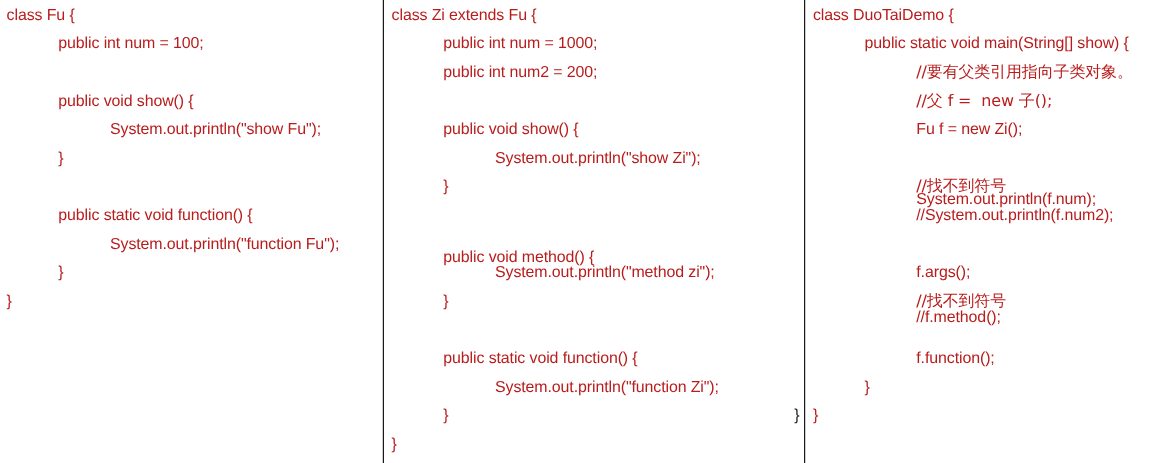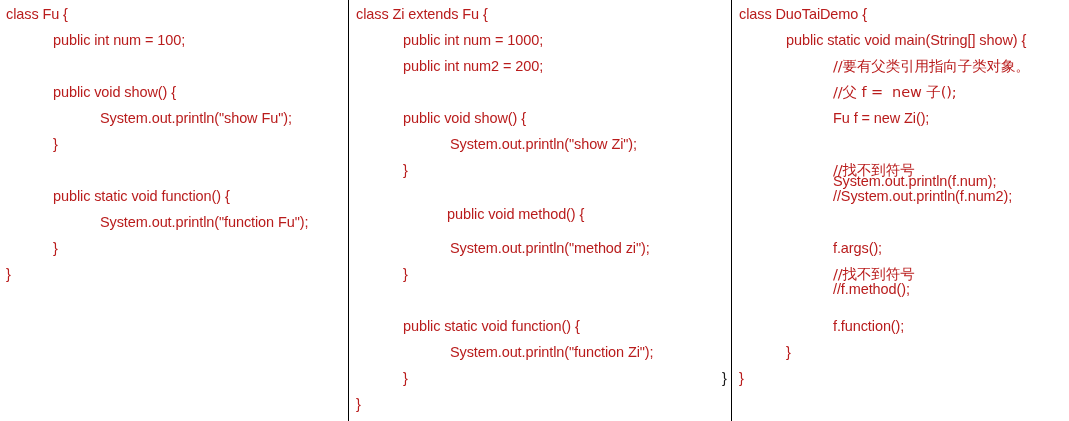--- a/index.html
+++ b/index.html
@@ -72,21 +72,21 @@
       <div class="code-line" style="left: 47px; top: 241px;">}</div>
       <div class="code-line" style="left: 0px; top: 267px;">}</div>
     </div>
   <div class="column" id="col1" style="left: 356px;">
       <div class="code-line" style="left: 0px; top: 7px;">class Zi extends Fu {</div>
       <div class="code-line" style="left: 47px; top: 33px;">public int num = 1000;</div>
       <div class="code-line" style="left: 47px; top: 59px;">public int num2 = 200;</div>
       <div class="code-line" style="left: 47px; top: 111px;">public void show() {</div>
       <div class="code-line" style="left: 94px; top: 137px;">System.out.println("show Zi");</div>
       <div class="code-line" style="left: 47px; top: 163px;">}</div>
-      <div class="code-line" style="left: 47px; top: 207px; margin-left: 44px;">public void method() {</div>
+      <div class="code-line" style="left: 47px; top: 227px;">public void method() {</div>
       <div class="code-line" style="left: 94px; top: 241px;">System.out.println("method zi");</div>
       <div class="code-line" style="left: 47px; top: 267px;">}</div>
       <div class="code-line" style="left: 47px; top: 319px;">public static void function() {</div>
       <div class="code-line" style="left: 94px; top: 345px;">System.out.println("function Zi");</div>
       <div class="code-line" style="left: 47px; top: 371px;">}</div>
       <div class="code-line" style="left: 0px; top: 397px;">}</div>
     </div>
   <div class="column" id="col2" style="left: 739px;">
       <div class="code-line" style="left: 0px; top: 7px;">class DuoTaiDemo {</div>
       <div class="code-line" style="left: 47px; top: 33px;">public static void main(String[] show) {</div>

